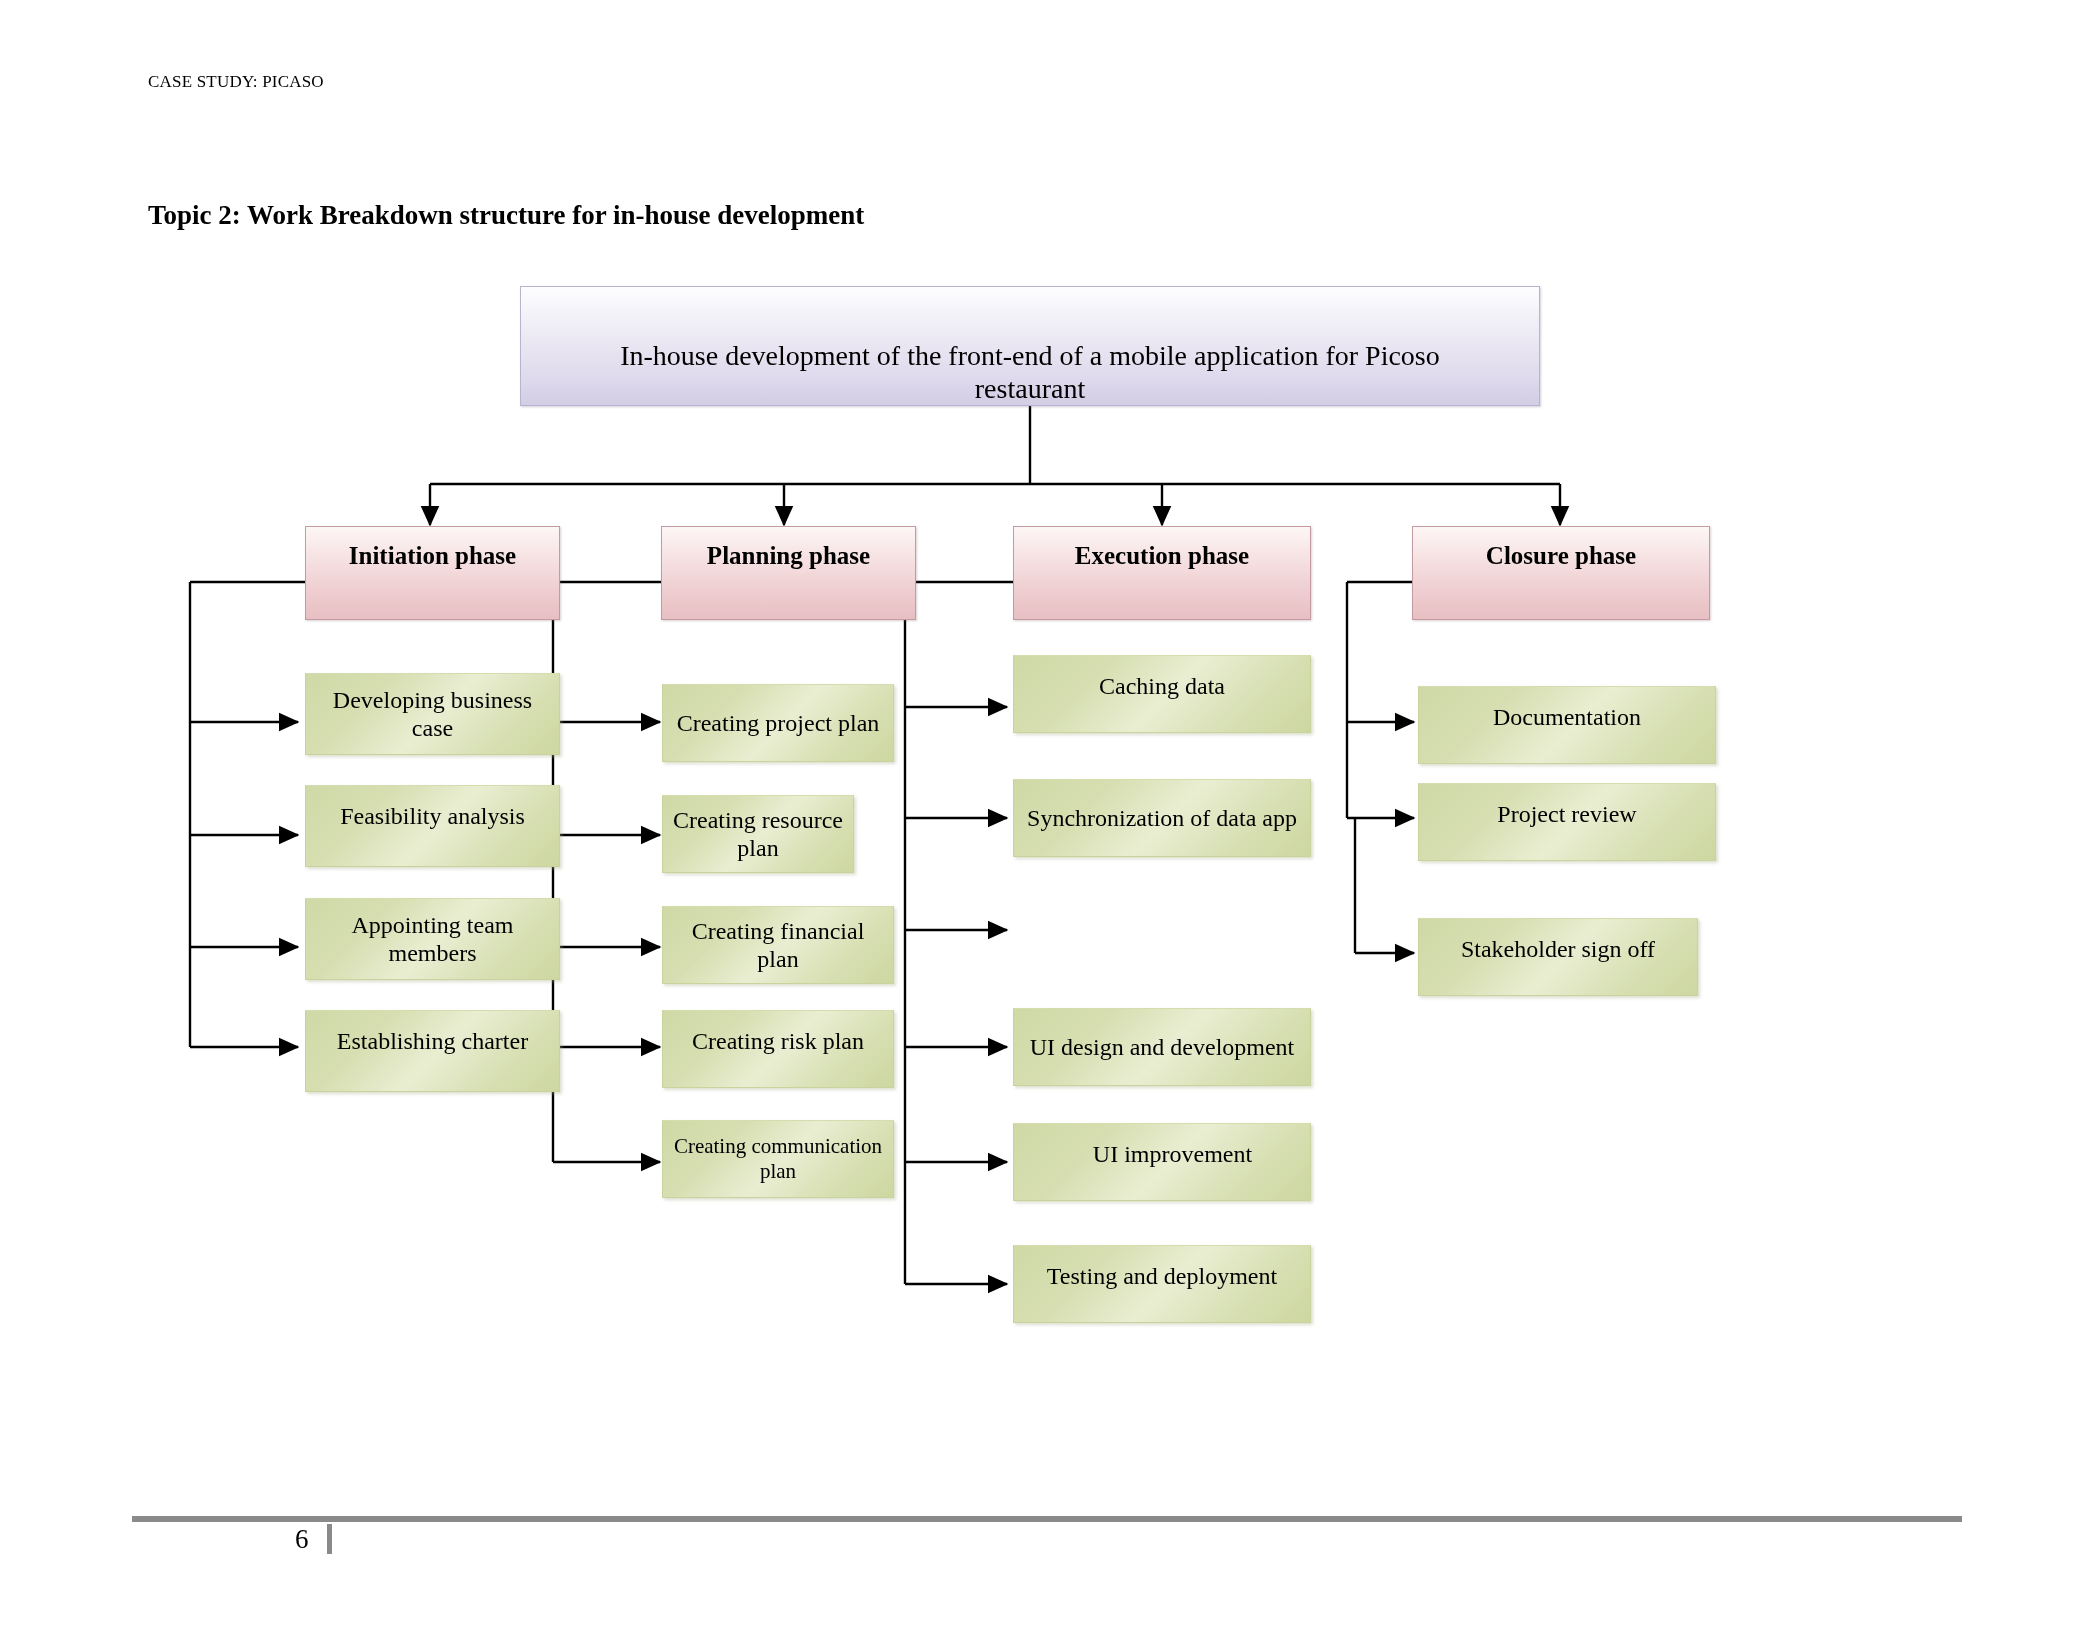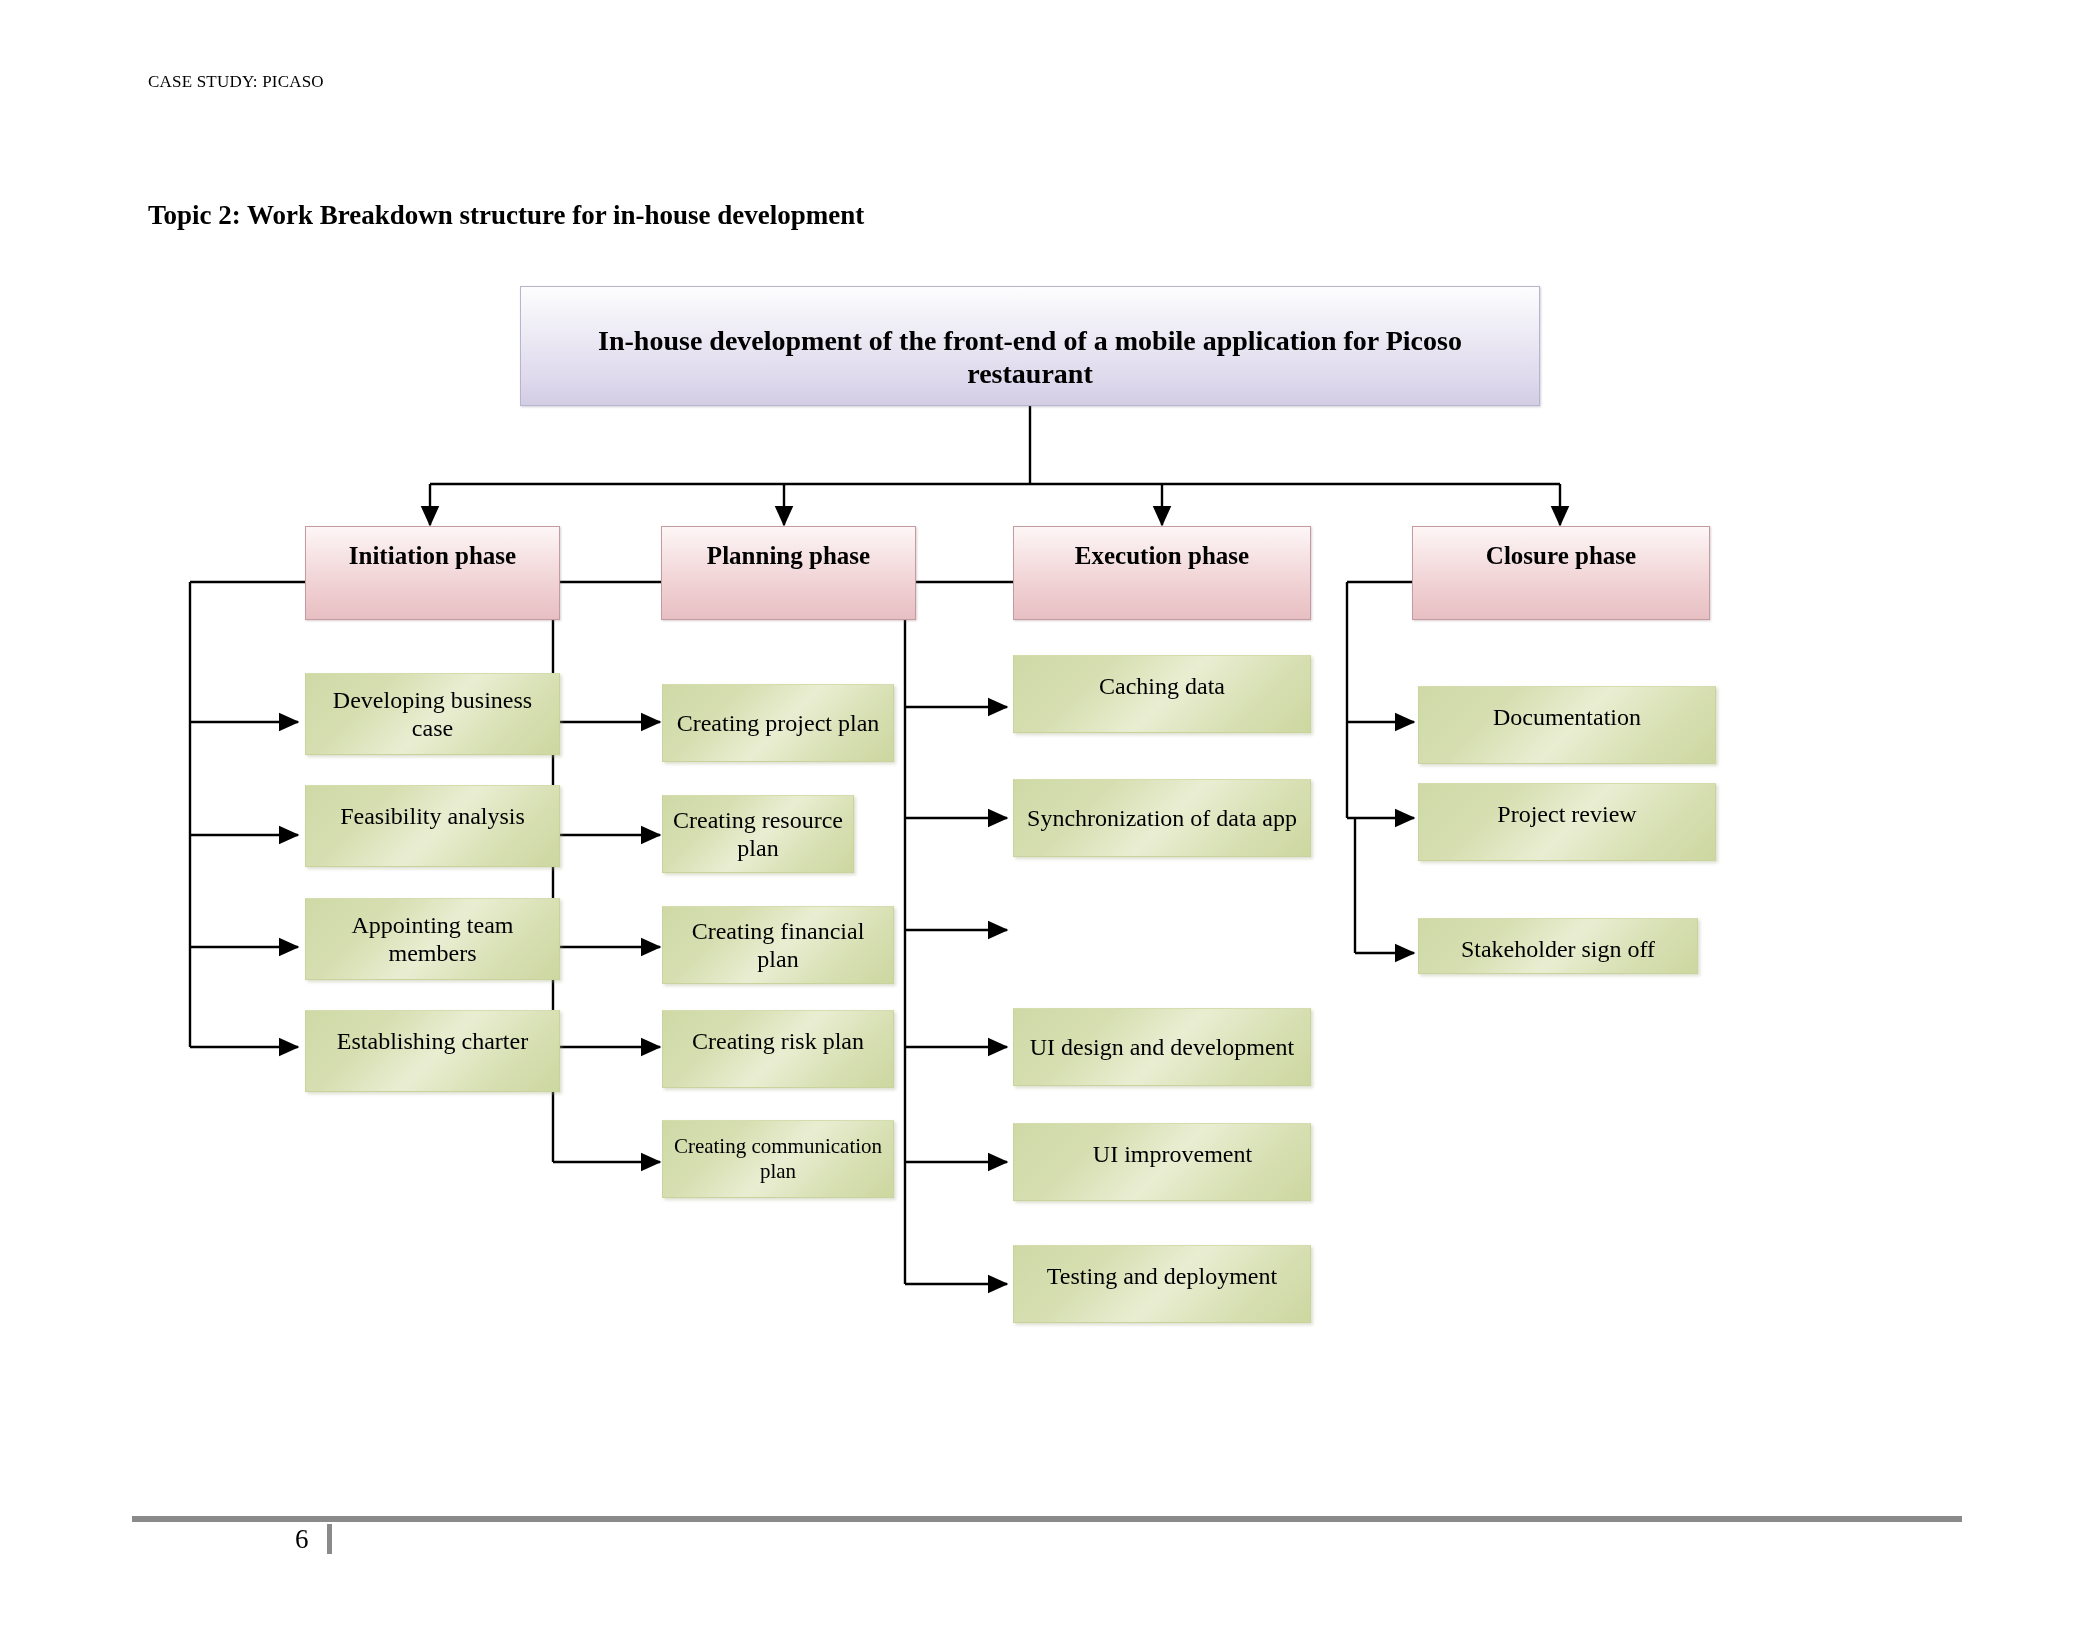--- a/index.html
+++ b/index.html
@@ -65,23 +65,23 @@
     box-sizing: border-box;
     display: flex;
     justify-content: center;
     text-align: center;
     line-height: 1.18;
   }
 
   .node.root {
     background: linear-gradient(to bottom, #fdfdfe 0%, #f0eef6 32%, #ded9ec 78%, #d3cde5 100%);
     border: 1px solid #b9b4cd;
-    font-weight: bold;
+    font-weight: normal;
     font-size: 28px;
-    align-items: center;
+    align-items: flex-end;
     padding-top: 22px;
     box-shadow: 1px 1px 2px rgba(120,115,140,0.35);
   }
   .node.root span { display: block; width: 92%; }
 
   .node.phase {
     background: linear-gradient(to bottom, #fdf6f6 0%, #f7e4e5 30%, #eecccf 72%, #e7bfc3 100%);
     border: 1px solid #c49ba2;
     font-weight: bold;
     font-size: 25px;
@@ -249,21 +249,21 @@
     <div class="node task align-top" style="left:1013px; top:1245px; width:298px; height:78px;">
       <span>Testing and deployment</span>
     </div>
 
     <div class="node task align-top" style="left:1418px; top:686px; width:298px; height:78px;">
       <span>Documentation</span>
     </div>
     <div class="node task align-top" style="left:1418px; top:783px; width:298px; height:78px;">
       <span>Project review</span>
     </div>
-    <div class="node task align-top" style="left:1418px; top:918px; width:280px; height:56px;">
+    <div class="node task align-top" style="left:1418px; top:918px; width:280px; height:78px;">
       <span>Stakeholder sign off</span>
     </div>
 
   </div>
 
   <div class="footer-rule"></div>
   <div class="footer-pagenum">6</div>
   <div class="footer-tick"></div>
 
 </div>

